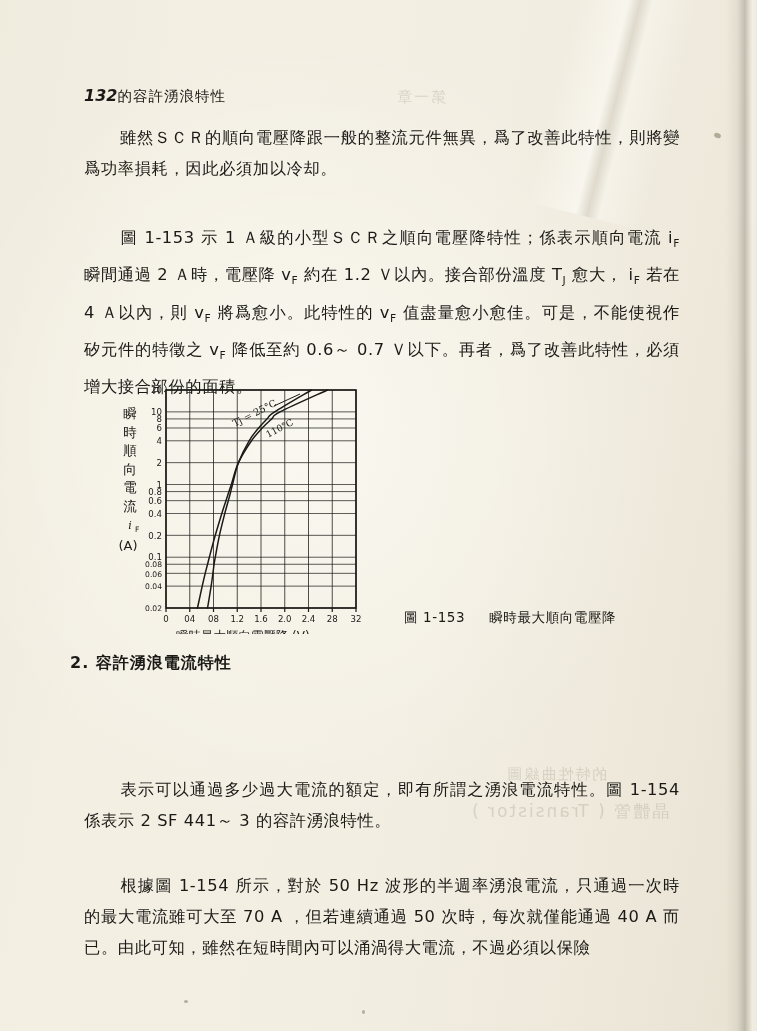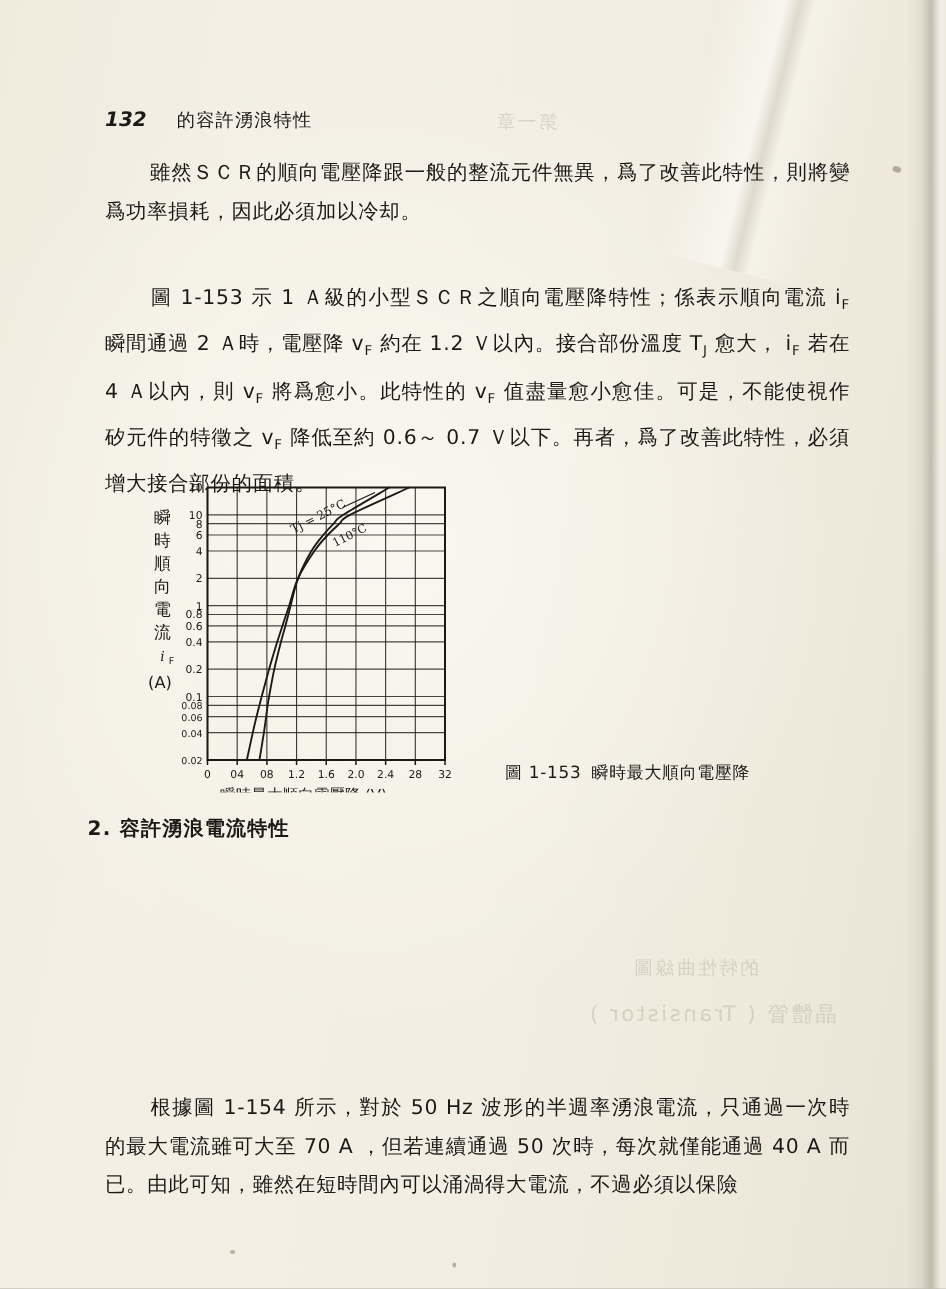--- a/index.html
+++ b/index.html
@@ -76,21 +76,21 @@
   #content {
     position: absolute;
     inset: 0;
   }
   #header-line {
     position: absolute;
     left: 84px;
     top: 86px;
     display: flex;
     align-items: baseline;
-    gap: 24px;
+    gap: 0;
   }
   #page-number {
     font-weight: bold;
     font-style: italic;
     font-size: 16px;
     letter-spacing: 0px;
   }
   #header-title {
     font-size: 14.5px;
     letter-spacing: 1px;
@@ -135,21 +135,21 @@
   #chart-svg { display: block; }
 
   #fig-caption {
     position: absolute;
     left: 404px;
     top: 609px;
     font-size: 13.5px;
     letter-spacing: 0.6px;
     white-space: nowrap;
   }
-  #fig-caption .cap-num { margin-right: 8px; }
+  #fig-caption .cap-num { margin-right: 24px; }
 </style>
 </head>
 <body>
 
 <div id="page">
 
   <div id="paper-tone"></div>
   <div id="fold-crease"></div>
   <div id="paper-edge"></div>
   <div id="speck-a"></div>
@@ -271,16 +271,17 @@
           </g>
       </svg>
     </div>
 
     <div id="fig-caption">
       <span class="cap-num">圖 1-153</span><span>瞬時最大順向電壓降</span>
     </div>
 
     <div id="section-heading">2. 容許湧浪電流特性</div>
 
+    <div class="para" id="p4"><span class="ind"></span><span>表示可以通過多少過大電流的額定，即有所謂之湧浪電流特性。圖 1-154 係表示 2 SF 441～ 3 的容許湧浪特性。</span></div>
     <div class="para" id="p5"><span class="ind"></span><span>根據圖 1-154 所示，對於 50 Hz 波形的半週率湧浪電流，只通過一次時的最大電流雖可大至 70 A ，但若連續通過 50 次時，每次就僅能通過 40 A 而已。由此可知，雖然在短時間內可以涌渦得大電流，不過必須以保險</span></div>
 
   </div>
 </div>
 
 </body></html>

